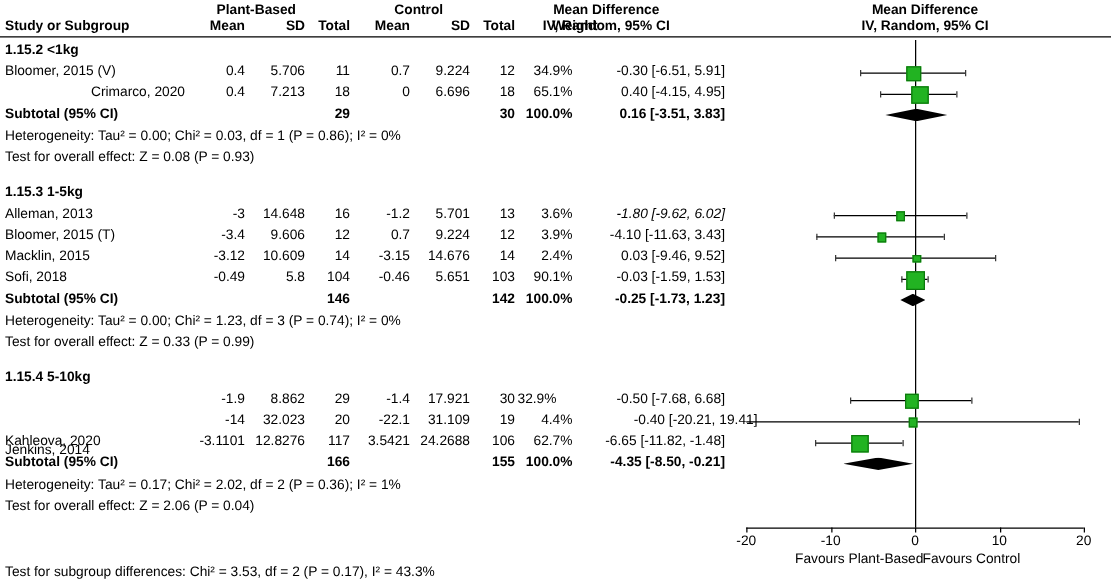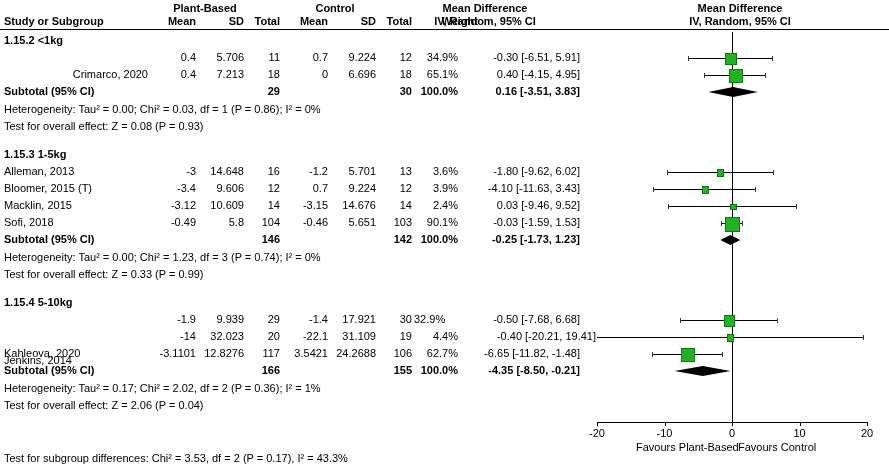--- a/index.html
+++ b/index.html
@@ -63,20 +63,21 @@
   <div class="hdr hdr-col" style="left:282px; top:15px; width:46px;">Mean</div>
   <div class="hdr hdr-col" style="left:330px; top:15px; width:46px;">SD</div>
   <div class="hdr hdr-col" style="left:378px; top:15px; width:34px;">Total</div>
   <div class="hdr hdr-col" style="left:434px; top:15px; width:44px;">Weight</div>
 
   <div class="rule" style="left:0px; top:29px; width:889px;"></div>
 
   <div id="tablebody">
       <div class="stat b" style="position: absolute; left: 4px; top: 34px;">1.15.2 &lt;1kg</div>
       <div class="row" style="top: 51px; height: 14px;">
+        <div class="c l" style="left: 4px; width: 144px; text-align: left; top: 0px;">Bloomer, 2015 (V)</div>
         <div class="c r" style="left: 150px; width: 46px; text-align: right; top: 0px;">0.4</div>
         <div class="c r" style="left: 198px; width: 46px; text-align: right; top: 0px;">5.706</div>
         <div class="c r" style="left: 246px; width: 34px; text-align: right; top: 0px;">11</div>
         <div class="c r" style="left: 282px; width: 46px; text-align: right; top: 0px;">0.7</div>
         <div class="c r" style="left: 330px; width: 46px; text-align: right; top: 0px;">9.224</div>
         <div class="c r" style="left: 378px; width: 34px; text-align: right; top: 0px;">12</div>
         <div class="c r" style="left: 414px; width: 44px; text-align: right; top: 0px;">34.9%</div>
         <div class="c r" style="left: 462px; width: 118px; text-align: right; top: 0px;">-0.30 [-6.51, 5.91]</div>
       </div>
       <div class="row" style="top: 68px; height: 14px;">
@@ -102,21 +103,21 @@
       <div class="stat b" style="position: absolute; left: 4px; top: 148px;">1.15.3 1-5kg</div>
       <div class="row" style="top: 165px; height: 14px;">
         <div class="c l" style="left: 4px; width: 144px; text-align: left; top: 0px;">Alleman, 2013</div>
         <div class="c r" style="left: 150px; width: 46px; text-align: right; top: 0px;">-3</div>
         <div class="c r" style="left: 198px; width: 46px; text-align: right; top: 0px;">14.648</div>
         <div class="c r" style="left: 246px; width: 34px; text-align: right; top: 0px;">16</div>
         <div class="c r" style="left: 282px; width: 46px; text-align: right; top: 0px;">-1.2</div>
         <div class="c r" style="left: 330px; width: 46px; text-align: right; top: 0px;">5.701</div>
         <div class="c r" style="left: 378px; width: 34px; text-align: right; top: 0px;">13</div>
         <div class="c r" style="left: 414px; width: 44px; text-align: right; top: 0px;">3.6%</div>
-        <div class="c r" style="left: 462px; width: 118px; top: 0px;">-1.80 [-9.62, 6.02]</div>
+        <div class="c r" style="left: 462px; width: 118px; top: 0px; font-style: italic;">-1.80 [-9.62, 6.02]</div>
       </div>
       <div class="row" style="top: 182px; height: 14px;">
         <div class="c l" style="left: 4px; width: 144px; text-align: left; top: 0px;">Bloomer, 2015 (T)</div>
         <div class="c r" style="left: 150px; width: 46px; text-align: right; top: 0px;">-3.4</div>
         <div class="c r" style="left: 198px; width: 46px; text-align: right; top: 0px;">9.606</div>
         <div class="c r" style="left: 246px; width: 34px; text-align: right; top: 0px;">12</div>
         <div class="c r" style="left: 282px; width: 46px; text-align: right; top: 0px;">0.7</div>
         <div class="c r" style="left: 330px; width: 46px; text-align: right; top: 0px;">9.224</div>
         <div class="c r" style="left: 378px; width: 34px; text-align: right; top: 0px;">12</div>
         <div class="c r" style="left: 414px; width: 44px; text-align: right; top: 0px;">3.9%</div>
@@ -149,38 +150,38 @@
         <div class="c r b" style="left: 246px; width: 34px; text-align: right; top: 0px;">146</div>
         <div class="c r b" style="left: 378px; width: 34px; text-align: right; top: 0px;">142</div>
         <div class="c r b" style="left: 414px; width: 44px; text-align: right; top: 0px;">100.0%</div>
         <div class="c r b" style="left: 462px; width: 118px; text-align: right; top: 0px;">-0.25 [-1.73, 1.23]</div>
       </div>
       <div class="stat" style="position: absolute; left: 4px; top: 251px;">Heterogeneity: Tau² = 0.00; Chi² = 1.23, df = 3 (P = 0.74); I² = 0%</div>
       <div class="stat" style="position: absolute; left: 4px; top: 268px;">Test for overall effect: Z = 0.33 (P = 0.99)</div>
       <div class="stat b" style="position: absolute; left: 4px; top: 296px;">1.15.4 5-10kg</div>
       <div class="row" style="top: 313px; height: 14px;">
         <div class="c r" style="left: 150px; width: 46px; text-align: right; top: 0px;">-1.9</div>
-        <div class="c r" style="left: 198px; width: 46px; text-align: right; top: 0px;">9.939</div>
+        <div class="c r" style="left: 198px; width: 46px; text-align: right; top: 0px;">8.862</div>
         <div class="c r" style="left: 246px; width: 34px; text-align: right; top: 0px;">29</div>
         <div class="c r" style="left: 282px; width: 46px; text-align: right; top: 0px;">-1.4</div>
         <div class="c r" style="left: 330px; width: 46px; text-align: right; top: 0px;">17.921</div>
         <div class="c r" style="left: 378px; width: 34px; text-align: right; top: 0px;">30</div>
         <div class="c r" style="left: 414px; width: 44px; text-align: left; top: 0px;">32.9%</div>
         <div class="c r" style="left: 462px; width: 118px; text-align: right; top: 0px;">-0.50 [-7.68, 6.68]</div>
       </div>
       <div class="row" style="top: 330px; height: 14px;">
         <div class="c l" style="left: 4px; width: 144px; text-align: left; top: 0px; margin-top: 24px;">Jenkins, 2014</div>
         <div class="c r" style="left: 150px; width: 46px; text-align: right; top: 0px;">-14</div>
         <div class="c r" style="left: 198px; width: 46px; text-align: right; top: 0px;">32.023</div>
         <div class="c r" style="left: 246px; width: 34px; text-align: right; top: 0px;">20</div>
         <div class="c r" style="left: 282px; width: 46px; text-align: right; top: 0px;">-22.1</div>
         <div class="c r" style="left: 330px; width: 46px; text-align: right; top: 0px;">31.109</div>
         <div class="c r" style="left: 378px; width: 34px; text-align: right; top: 0px;">19</div>
         <div class="c r" style="left: 414px; width: 44px; text-align: right; top: 0px;">4.4%</div>
-        <div class="c r" style="left: 478px; width: 118px; text-align: right; top: 0px;">-0.40 [-20.21, 19.41]</div>
+        <div class="c r" style="left: 488px; width: 118px; text-align: right; top: 0px;">-0.40 [-20.21, 19.41]</div>
       </div>
       <div class="row" style="top: 347px; height: 14px;">
         <div class="c l" style="left: 4px; width: 144px; text-align: left; top: 0px;">Kahleova, 2020</div>
         <div class="c r" style="left: 150px; width: 46px; text-align: right; top: 0px;">-3.1101</div>
         <div class="c r" style="left: 198px; width: 46px; text-align: right; top: 0px;">12.8276</div>
         <div class="c r" style="left: 246px; width: 34px; text-align: right; top: 0px;">117</div>
         <div class="c r" style="left: 282px; width: 46px; text-align: right; top: 0px;">3.5421</div>
         <div class="c r" style="left: 330px; width: 46px; text-align: right; top: 0px;">24.2688</div>
         <div class="c r" style="left: 378px; width: 34px; text-align: right; top: 0px;">106</div>
         <div class="c r" style="left: 414px; width: 44px; text-align: right; top: 0px;">62.7%</div>

